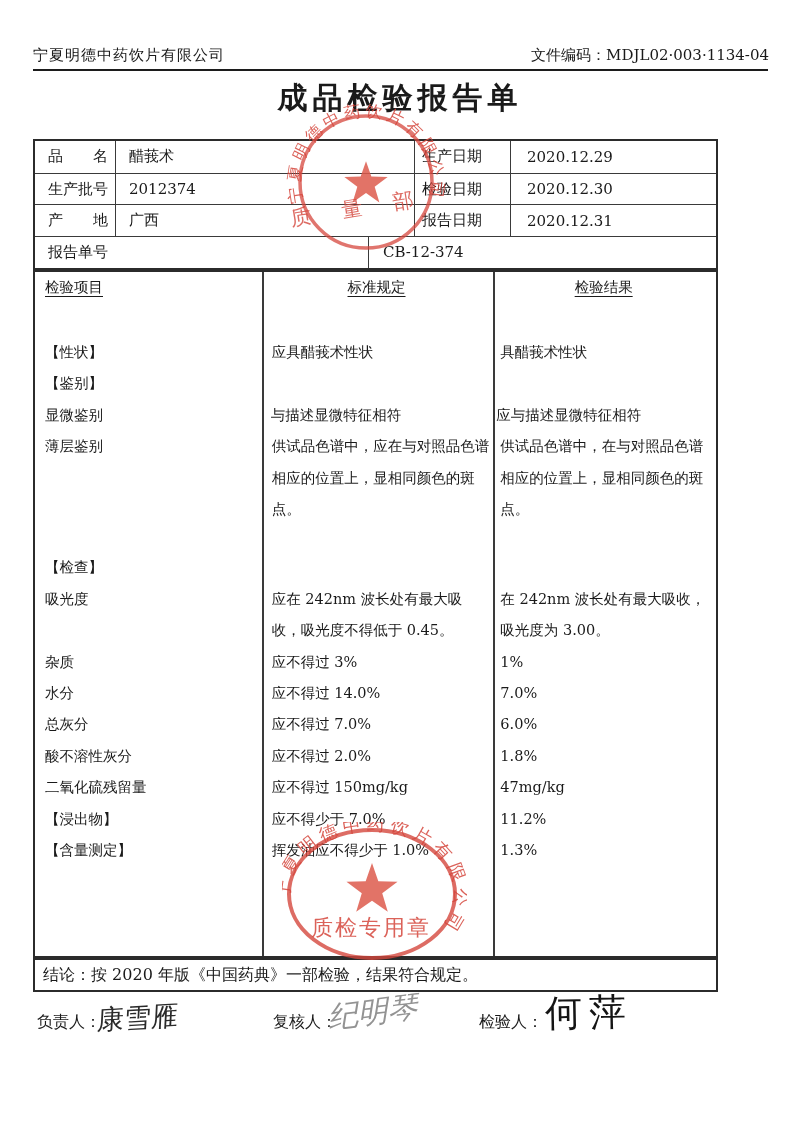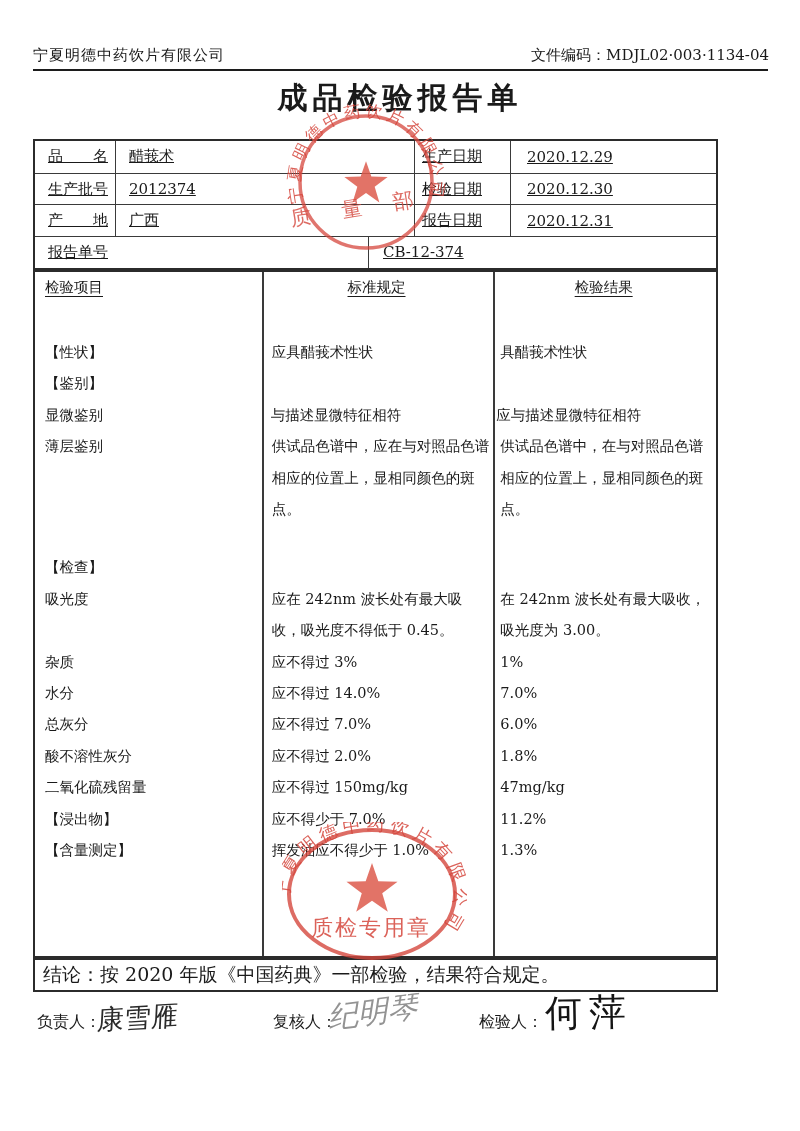--- a/index.html
+++ b/index.html
@@ -13,21 +13,21 @@
   .doccode{position:absolute;right:31px;top:46px;font-size:15px;}
   .header-rule{position:absolute;left:33px;top:69px;width:735px;height:2px;background:#1c1c1c;}
   .title{position:absolute;left:0;top:78px;width:800px;text-align:center;
          font-size:30px;font-weight:bold;letter-spacing:5px;}
   
   .info-table{position:absolute;left:33px;top:139px;width:685px;height:131px;
     border:2px solid #2b2b2b;box-sizing:border-box;font-size:15px;}
   .irow{display:flex;height:31.7px;border-top:1.5px solid #3a3a3a;box-sizing:border-box;}
   .irow:first-child{border-top:none;}
   .icell{display:flex;align-items:center;box-sizing:border-box;border-left:1.5px solid #3a3a3a;
-         padding-left:13px;overflow:hidden;white-space:nowrap;text-decoration:underline;}
+         padding-left:13px;overflow:hidden;white-space:nowrap;}
   .icell:first-child{border-left:none;}
   .ic-l1{width:80px;}  .ic-v1{width:253px;} .ic-l2{width:96px;padding-left:7px;margin-left:46px;} .ic-v2{flex:1;padding-left:16px;}
   .ic-rl{width:333px;} .ic-rv{flex:1;padding-left:14px;}
   
   .main-table{position:absolute;left:33px;top:270px;width:685px;height:688px;
     border:2px solid #2b2b2b;box-sizing:border-box;font-size:14.5px;}
   .vline{position:absolute;top:0;bottom:0;width:1.5px;background:#3a3a3a;}
   .vline.v1{left:227px;} .vline.v2{left:458px;}
   .thead{display:flex;height:30px;align-items:center;}
   .th{box-sizing:border-box;}
@@ -38,21 +38,21 @@
   .trow{display:flex;align-items:flex-start;}
   .tcell{box-sizing:border-box;line-height:31.4px;word-break:break-all;}
   .tc-item{width:228px;padding-left:10px;}
   .tc-std{width:231px;padding-left:10px;padding-right:1px;}
   .tc-res{width:226px;padding-left:9px;padding-right:1px;}
   .trow.first{margin-top:35px;}
   .trow.gap{margin-top:27px;}
   
   .conclusion{position:absolute;left:33px;top:958px;width:685px;height:34px;
     border:2px solid #2b2b2b;box-sizing:border-box;display:flex;align-items:center;
-    padding-left:8px;font-size:19px;}
+    padding-left:8px;font-size:16px;}
   .sig-label{position:absolute;top:1012px;font-size:16px;}
   .lab-resp{left:37px;} .lab-rev{left:273px;} .lab-insp{left:479px;}
   .sig{position:absolute;white-space:nowrap;}
   .sig-resp{left:97px;top:1000px;font-size:27px;color:#2a2a2a;
             transform:rotate(-3deg) skewX(-6deg);}
   .sig-rev{left:330px;top:992px;font-size:30px;color:#939393;
             transform:rotate(-7deg) skewX(-16deg);}
   .sig-insp{left:545px;top:988px;font-size:37px;color:#141414;letter-spacing:7px;
             transform:rotate(-1deg);}
   

